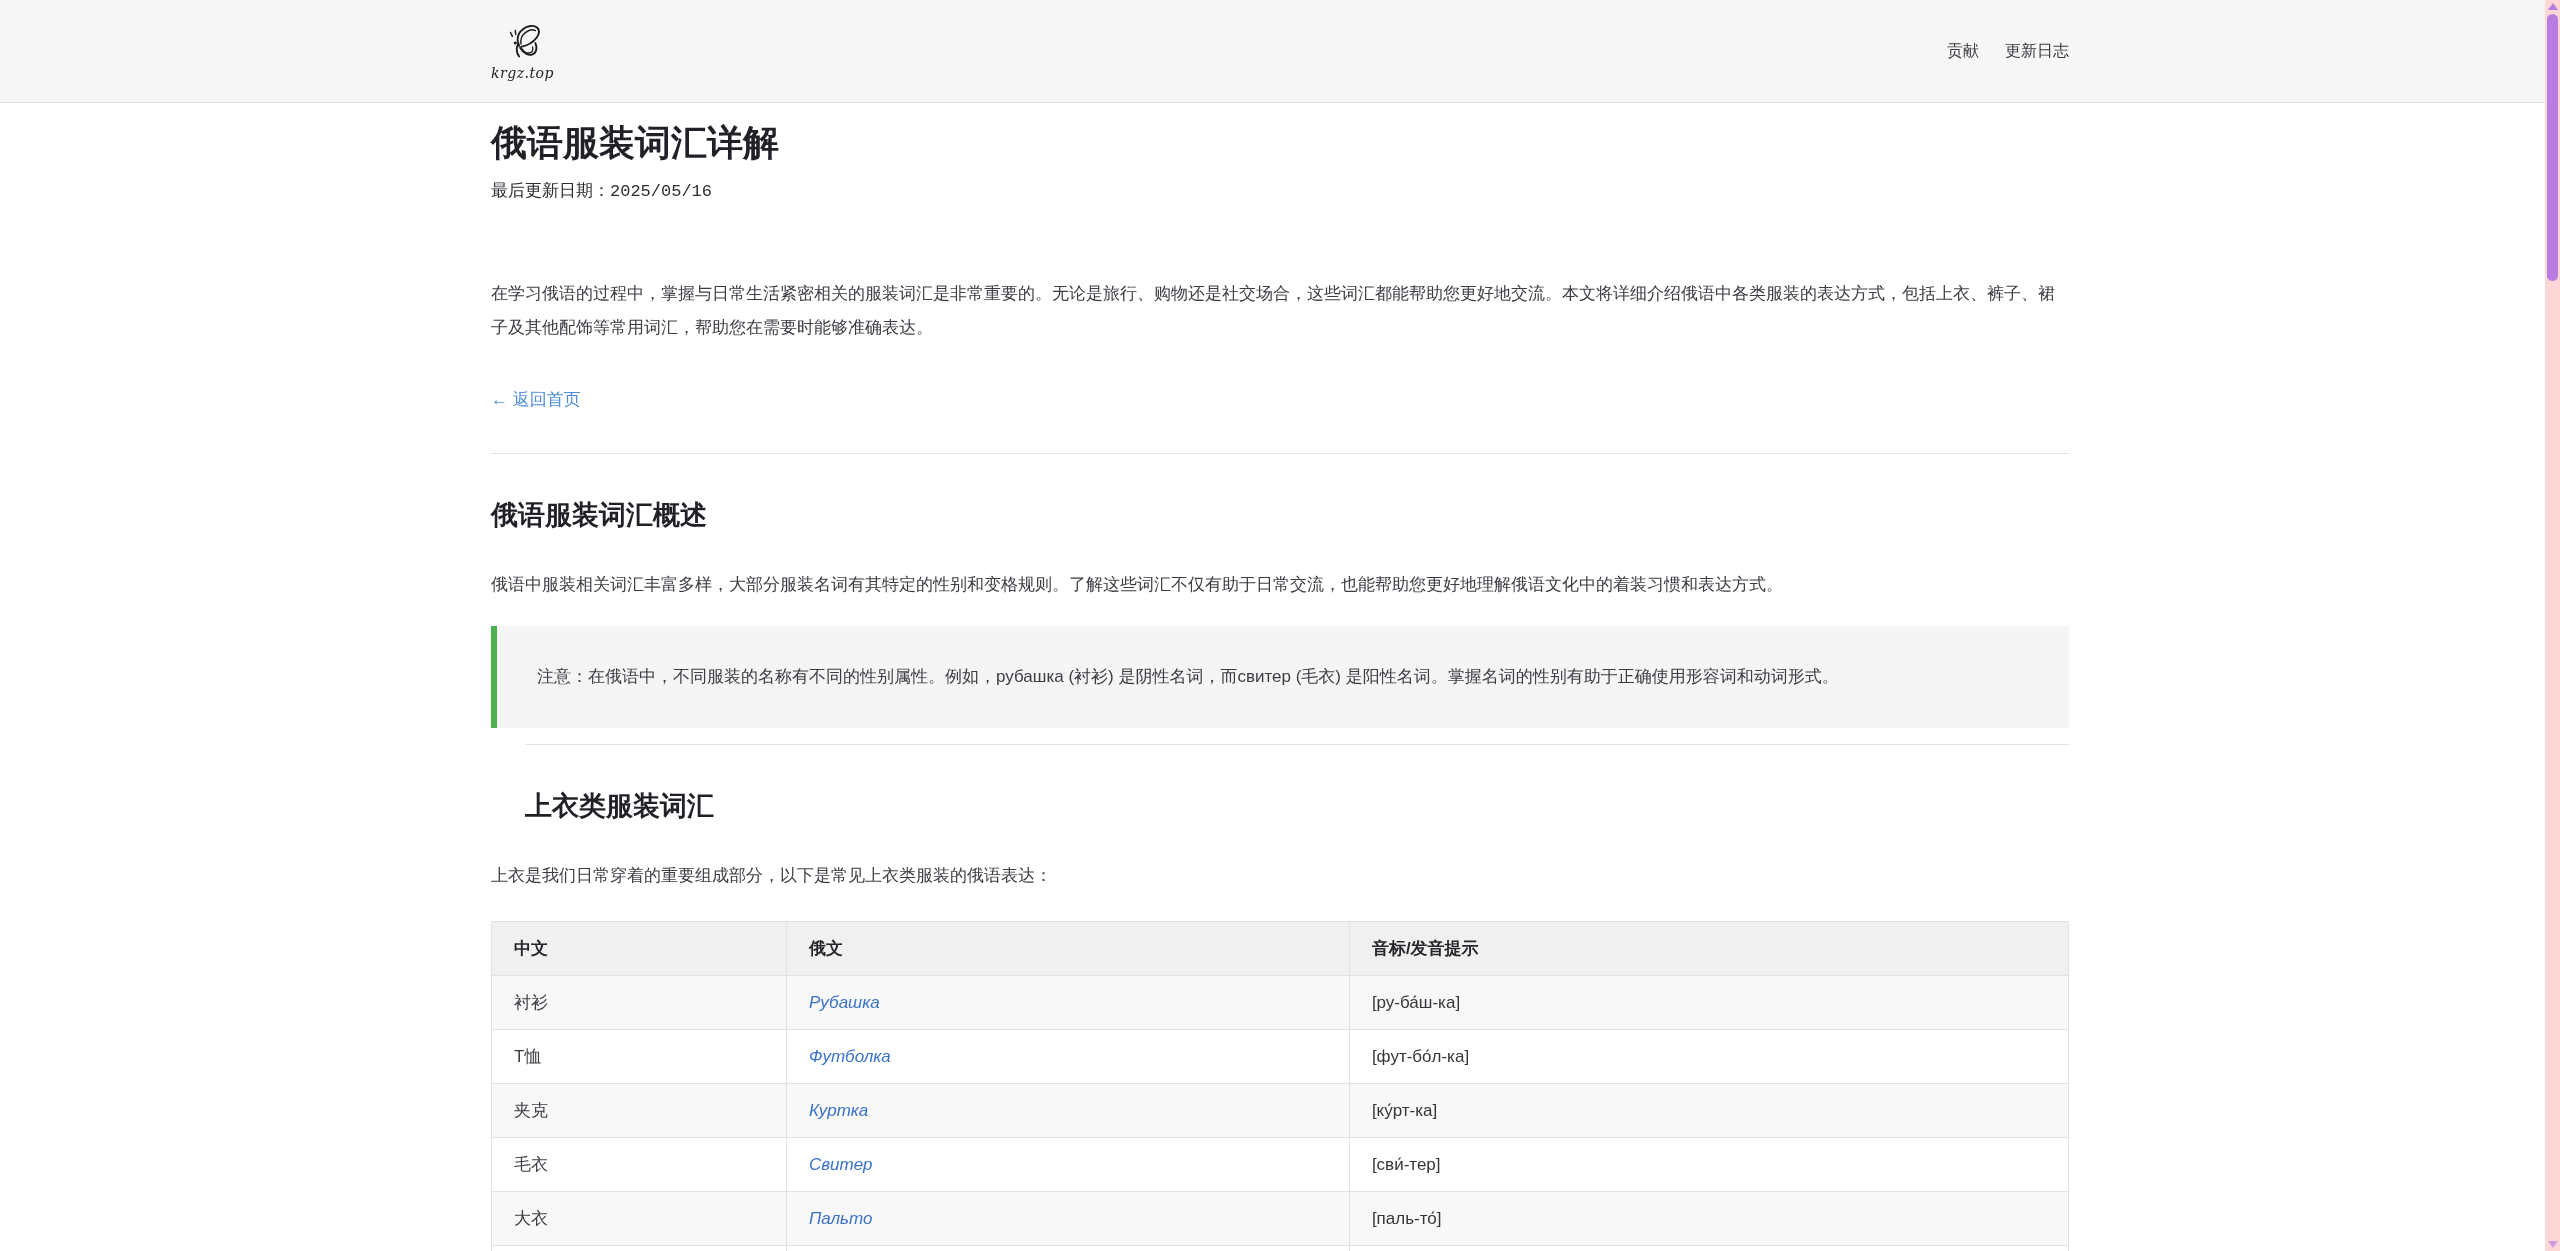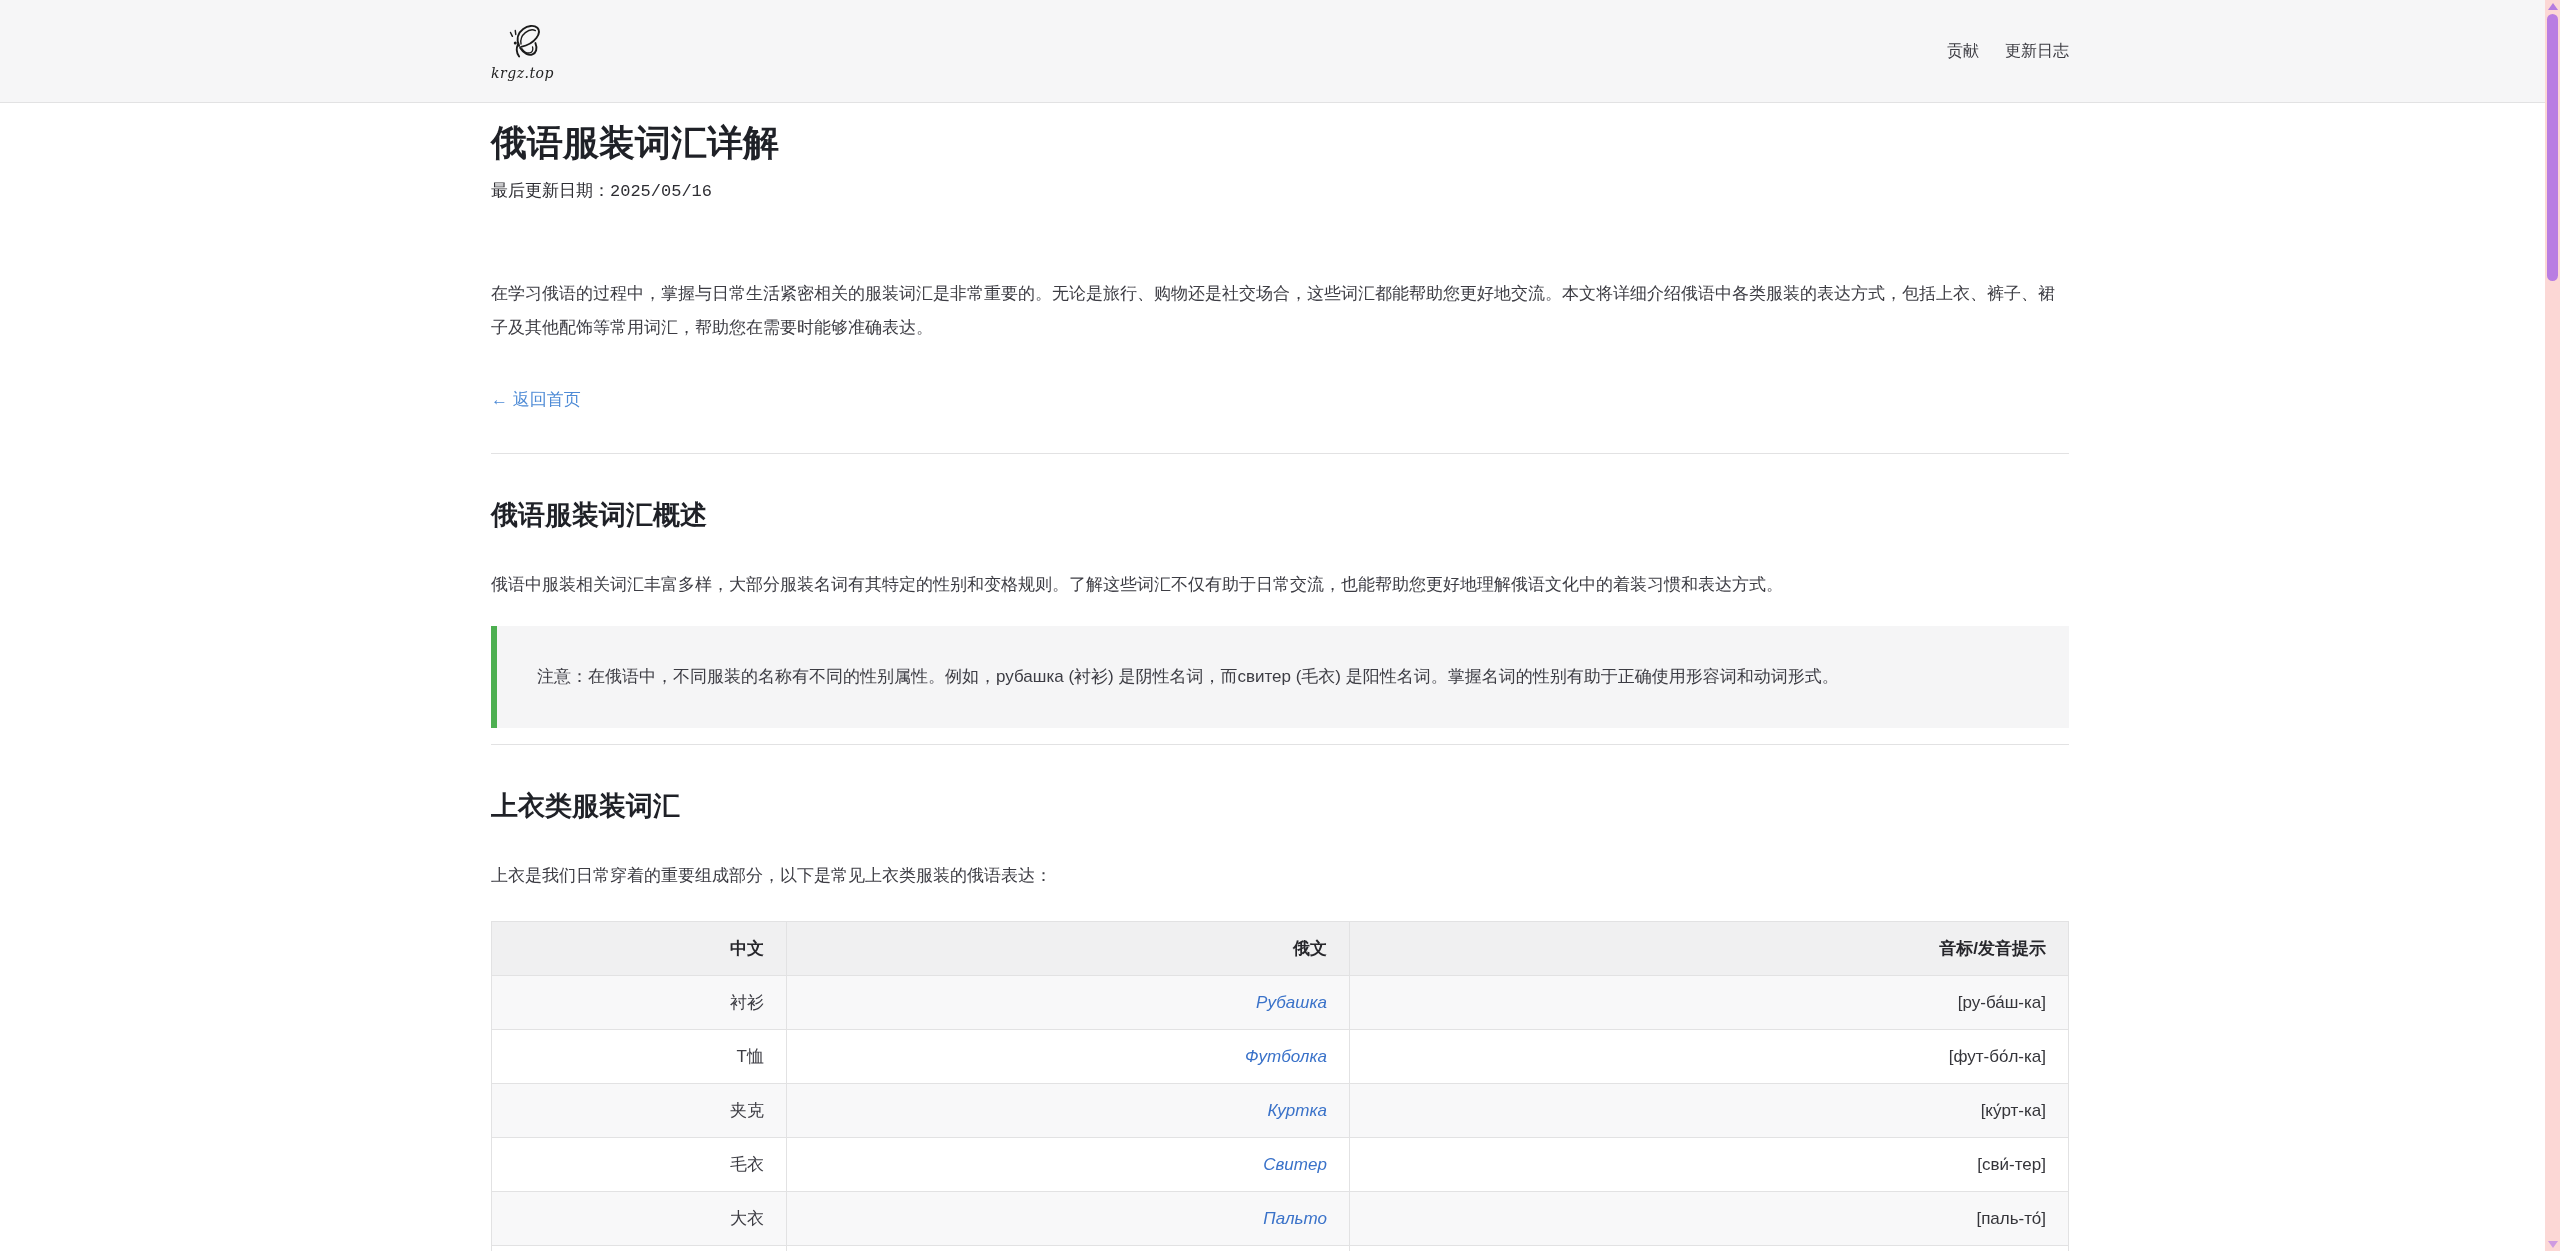--- a/index.html
+++ b/index.html
@@ -23,29 +23,29 @@
 
   h1.page-title { font-size:36px; line-height:48px; font-weight:700; color:#1f2127; }
   .updated { margin-top:12px; font-size:17px; line-height:26px; color:#2e2e33;font-family:Liberation Mono, monospace; }
   p.body-text { margin-top:72px; font-size:17px; line-height:34px; color:#3c3c43; }
   p.single { margin-top:32px; }
   .back-link { display:inline-block; margin-top:42px; font-size:17px; line-height:26px;
     color:#4e8bd6; text-decoration:none; cursor:pointer; }
 
   h2.section-heading { margin-top:40px; border-top:1px solid #e2e2e3; padding-top:40px;
     font-size:27px; line-height:42px; font-weight:700; color:#1f2127; }
-  h2.tight { margin-top:16px; }
+  h2.tight { margin-top:16px;margin-left:34px; }
 
   .note-box { margin-top:24px; background:#f5f5f6; border-left:6px solid #4caf50;
     padding:34px 40px; font-size:17px; line-height:34px; color:#3c3c43; }
 
   
   table.vocab { margin-top:28px; width:100%; border-collapse:collapse; font-size:17px; }
   table.vocab th, table.vocab td { border:1px solid #e2e2e3; padding:15px 22px;
-    text-align:right; line-height:23px; vertical-align:middle; }
+    text-align:left; line-height:23px; vertical-align:middle; }
   table.vocab th { background:#f0f0f1; font-weight:700; color:#26262b; }
   table.vocab tr.odd td { background:#f8f8f9; }
   table.vocab tr.even td { background:#ffffff; }
   td.ru a { color:#3a72c9; font-style:italic; text-decoration:none; cursor:pointer; }
   td.pron { color:#35353a; }
 
   
   .scrollbar { position:fixed; top:0; right:0; width:15px; height:1251px;
     background:#fcd7d5; z-index:10; }
   .sb-arrow-up { position:absolute; top:3px; left:2.5px; width:0; height:0;

